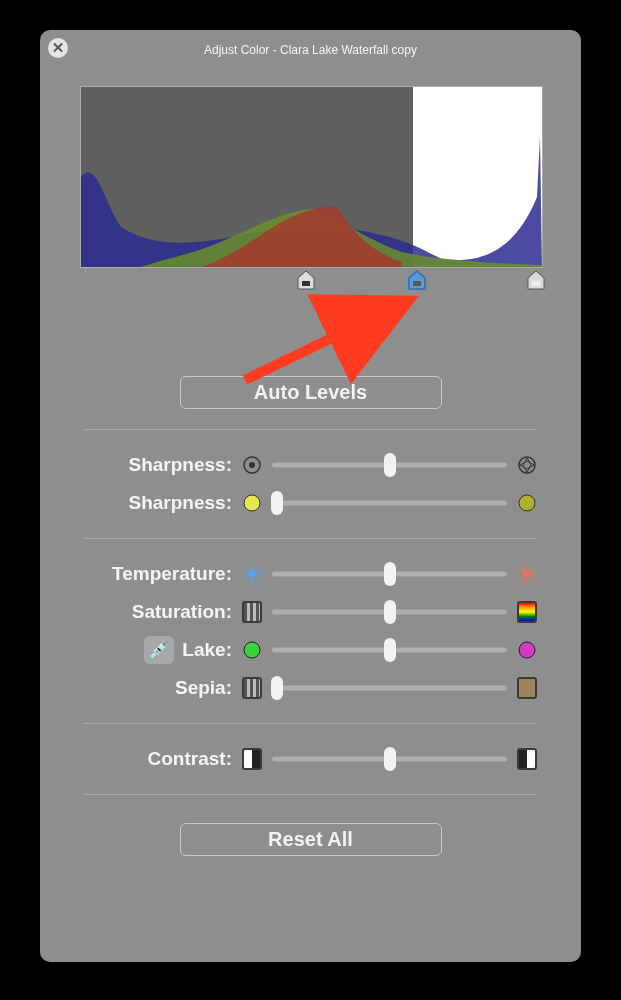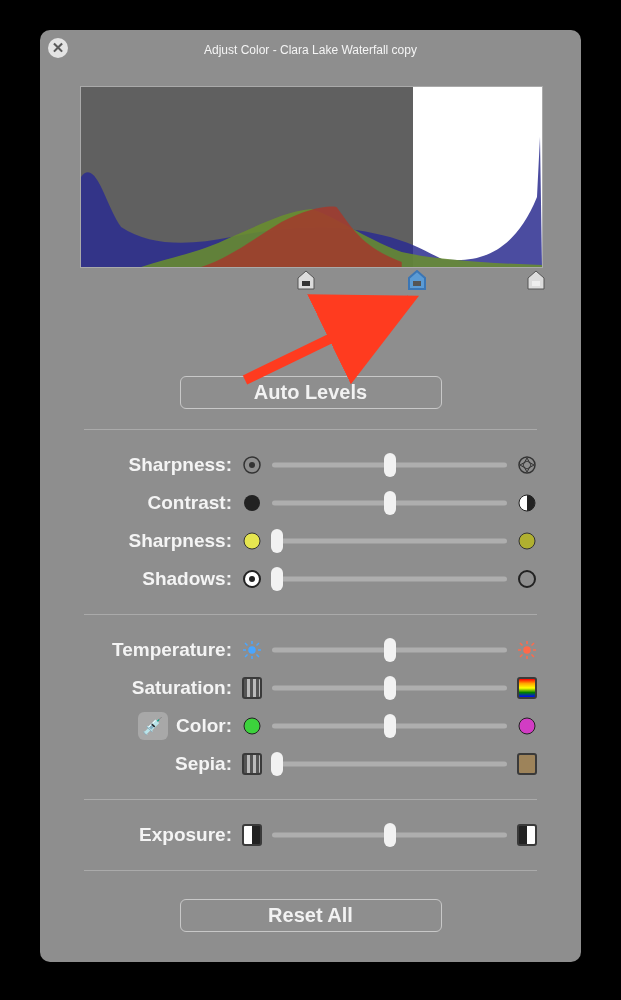--- a/index.html
+++ b/index.html
@@ -281,74 +281,34 @@
             </div>
             <span class="ic">
               <svg width="18" height="18">
                 <circle cx="9" cy="9" r="8" fill="none" stroke="#333" stroke-width="1.5"></circle>
                 <path d="M9 2 L13 9 L9 16 L5 9 Z M2 9 L9 5 L16 9 L9 13 Z" fill="none" stroke="#333"></path>
               </svg>
             </span>
           </div>
           <div class="srow">
             <div class="lbl-cell">
-              <span class="lbl">Contrast:</span>
-            </div>
-            <span class="ic">
-              <svg width="18" height="18">
-                <circle cx="9" cy="9" r="8" fill="#222"></circle>
-              </svg>
-            </span>
-            <div class="track">
-              <div class="rail"></div>
-              <div class="thumb" style="left: 50%;"></div>
-            </div>
-            <span class="ic">
-              <svg width="18" height="18">
-                <circle cx="9" cy="9" r="8" fill="#fff" stroke="#222" stroke-width="1"></circle>
-                <path d="M9 1 A8 8 0 0 1 9 17 Z" fill="#222"></path>
-              </svg>
-            </span>
-          </div>
-          <div class="srow">
-            <div class="lbl-cell">
               <span class="lbl">Sharpness:</span>
             </div>
             <span class="ic">
               <svg width="18" height="18">
                 <circle cx="9" cy="9" r="8" fill="#e6e650" stroke="#333"></circle>
               </svg>
             </span>
             <div class="track">
               <div class="rail"></div>
               <div class="thumb" style="left: 2%;"></div>
             </div>
             <span class="ic">
               <svg width="18" height="18">
                 <circle cx="9" cy="9" r="8" fill="#b0b030" stroke="#333"></circle>
-              </svg>
-            </span>
-          </div>
-          <div class="srow">
-            <div class="lbl-cell">
-              <span class="lbl">Shadows:</span>
-            </div>
-            <span class="ic">
-              <svg width="18" height="18">
-                <circle cx="9" cy="9" r="8" fill="#fff" stroke="#222" stroke-width="2"></circle>
-                <circle cx="9" cy="9" r="3" fill="#222"></circle>
-              </svg>
-            </span>
-            <div class="track">
-              <div class="rail"></div>
-              <div class="thumb" style="left: 2%;"></div>
-            </div>
-            <span class="ic">
-              <svg width="18" height="18">
-                <circle cx="9" cy="9" r="8" fill="none" stroke="#222" stroke-width="2"></circle>
               </svg>
             </span>
           </div>
         </div>
         <hr class="sep">
         <div class="sliders">
           <div class="srow">
             <div class="lbl-cell">
               <span class="lbl">Temperature:</span>
             </div>
@@ -400,21 +360,21 @@
             </div>
             <span class="ic">
               <span class="ic-rainbow"></span>
             </span>
           </div>
           <div class="srow">
             <div class="lbl-cell">
               <span class="eyedrop">
                 <span>💉</span>
               </span>
-              <span class="lbl">Color:</span>
+              <span class="lbl">Lake:</span>
             </div>
             <span class="ic">
               <svg width="18" height="18">
                 <circle cx="9" cy="9" r="8" fill="#3cd23c" stroke="#222"></circle>
               </svg>
             </span>
             <div class="track">
               <div class="rail"></div>
               <div class="thumb" style="left: 50%;"></div>
             </div>
@@ -437,21 +397,21 @@
             </div>
             <span class="ic">
               <span class="ic-sepia"></span>
             </span>
           </div>
         </div>
         <hr class="sep">
         <div class="sliders">
           <div class="srow">
             <div class="lbl-cell">
-              <span class="lbl">Exposure:</span>
+              <span class="lbl">Contrast:</span>
             </div>
             <span class="ic">
               <span class="ic-half-l"></span>
             </span>
             <div class="track">
               <div class="rail"></div>
               <div class="thumb" style="left: 50%;"></div>
             </div>
             <span class="ic">
               <span class="ic-half-r"></span>

